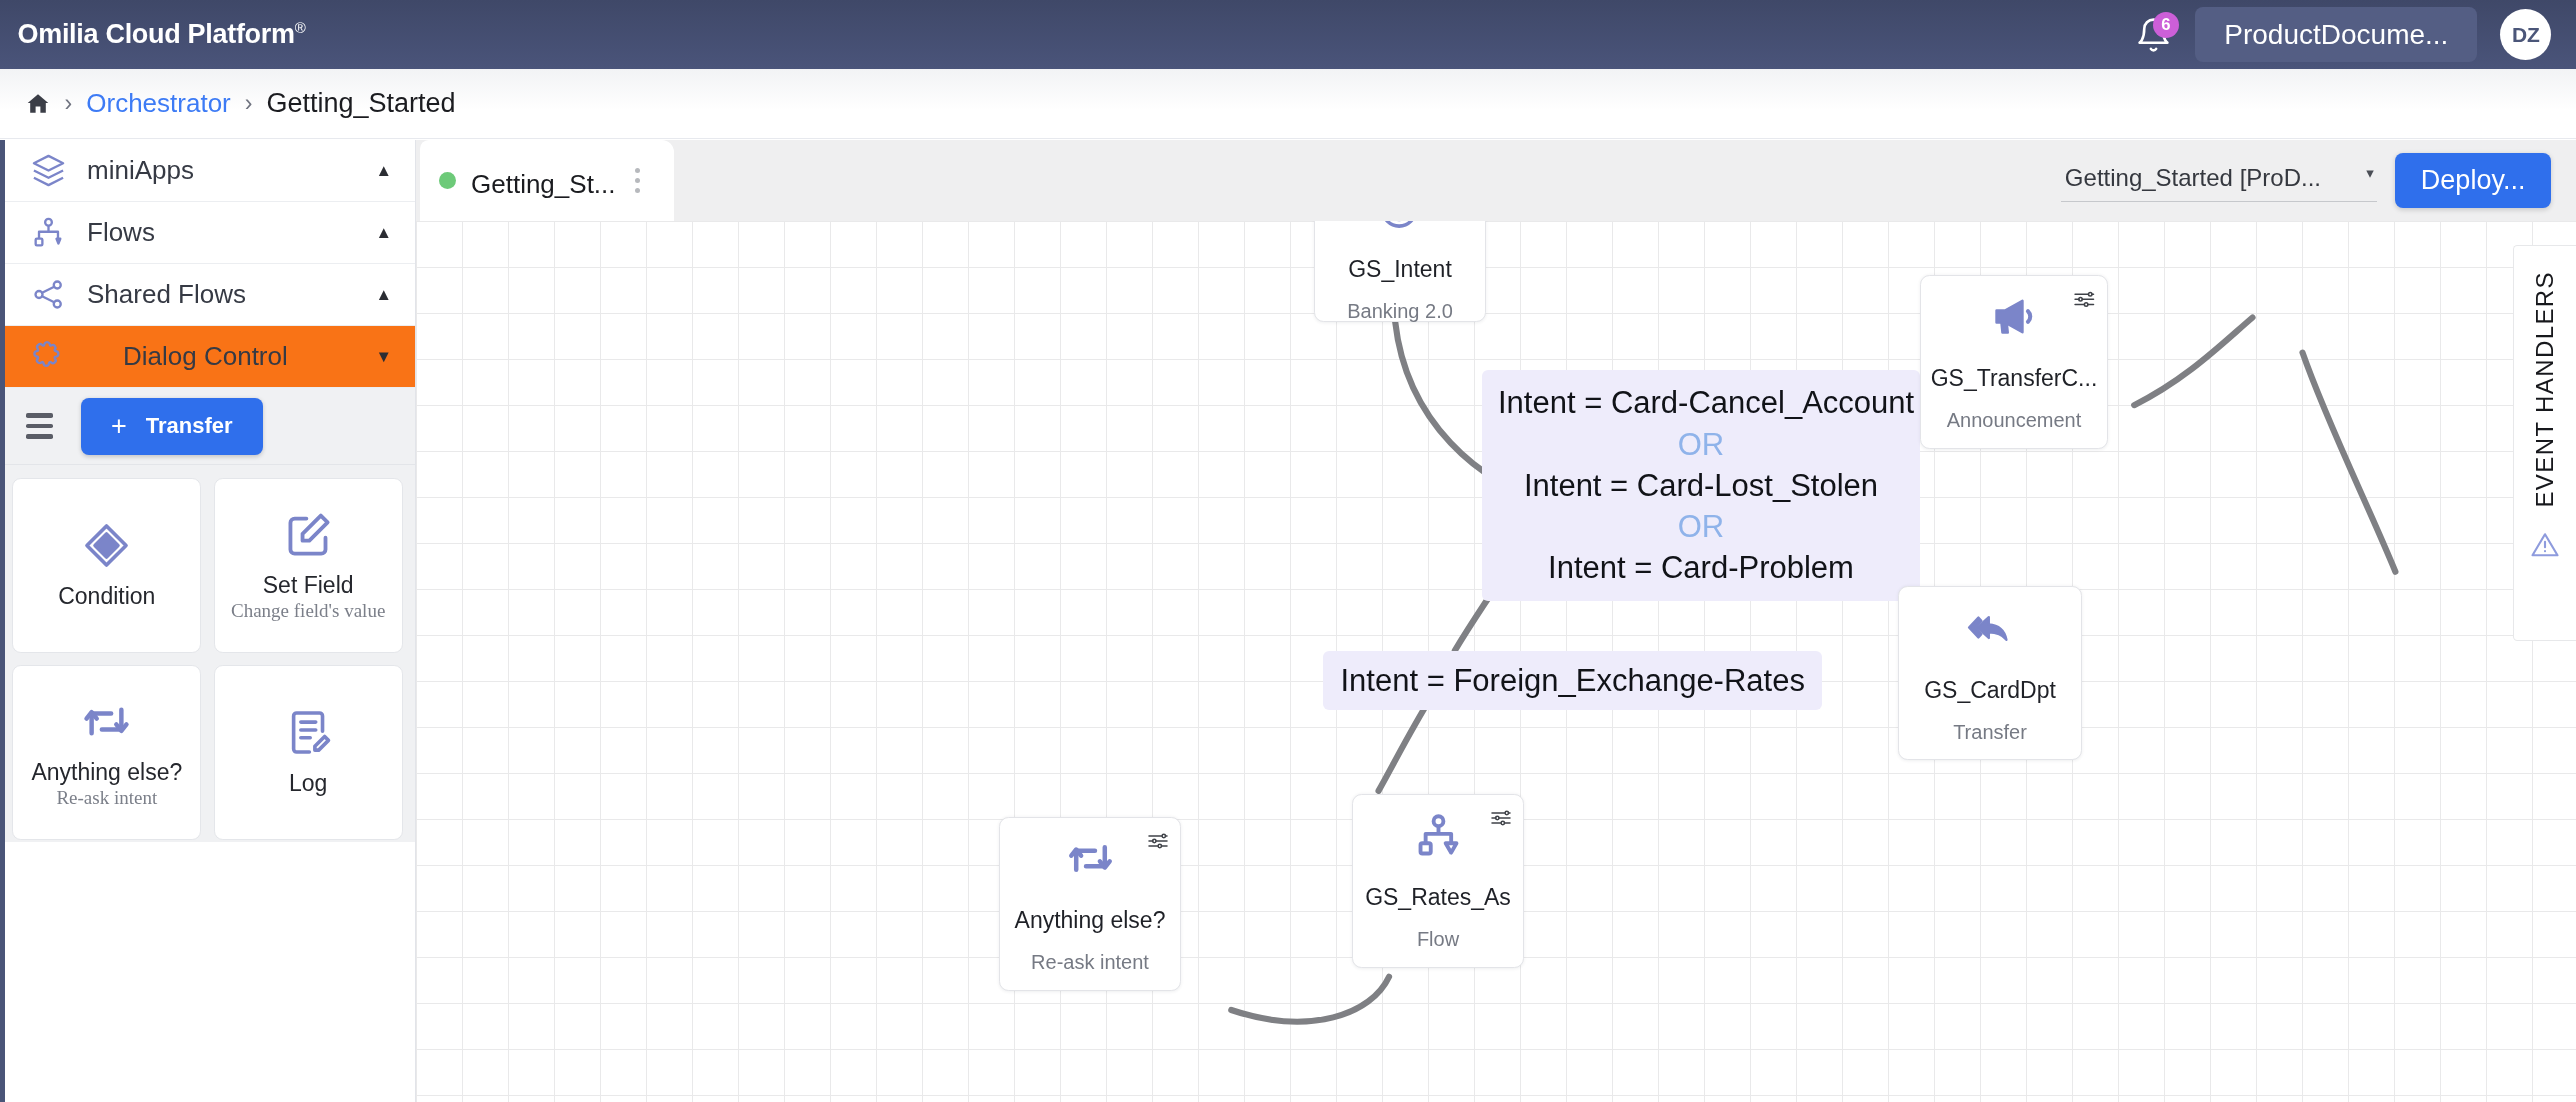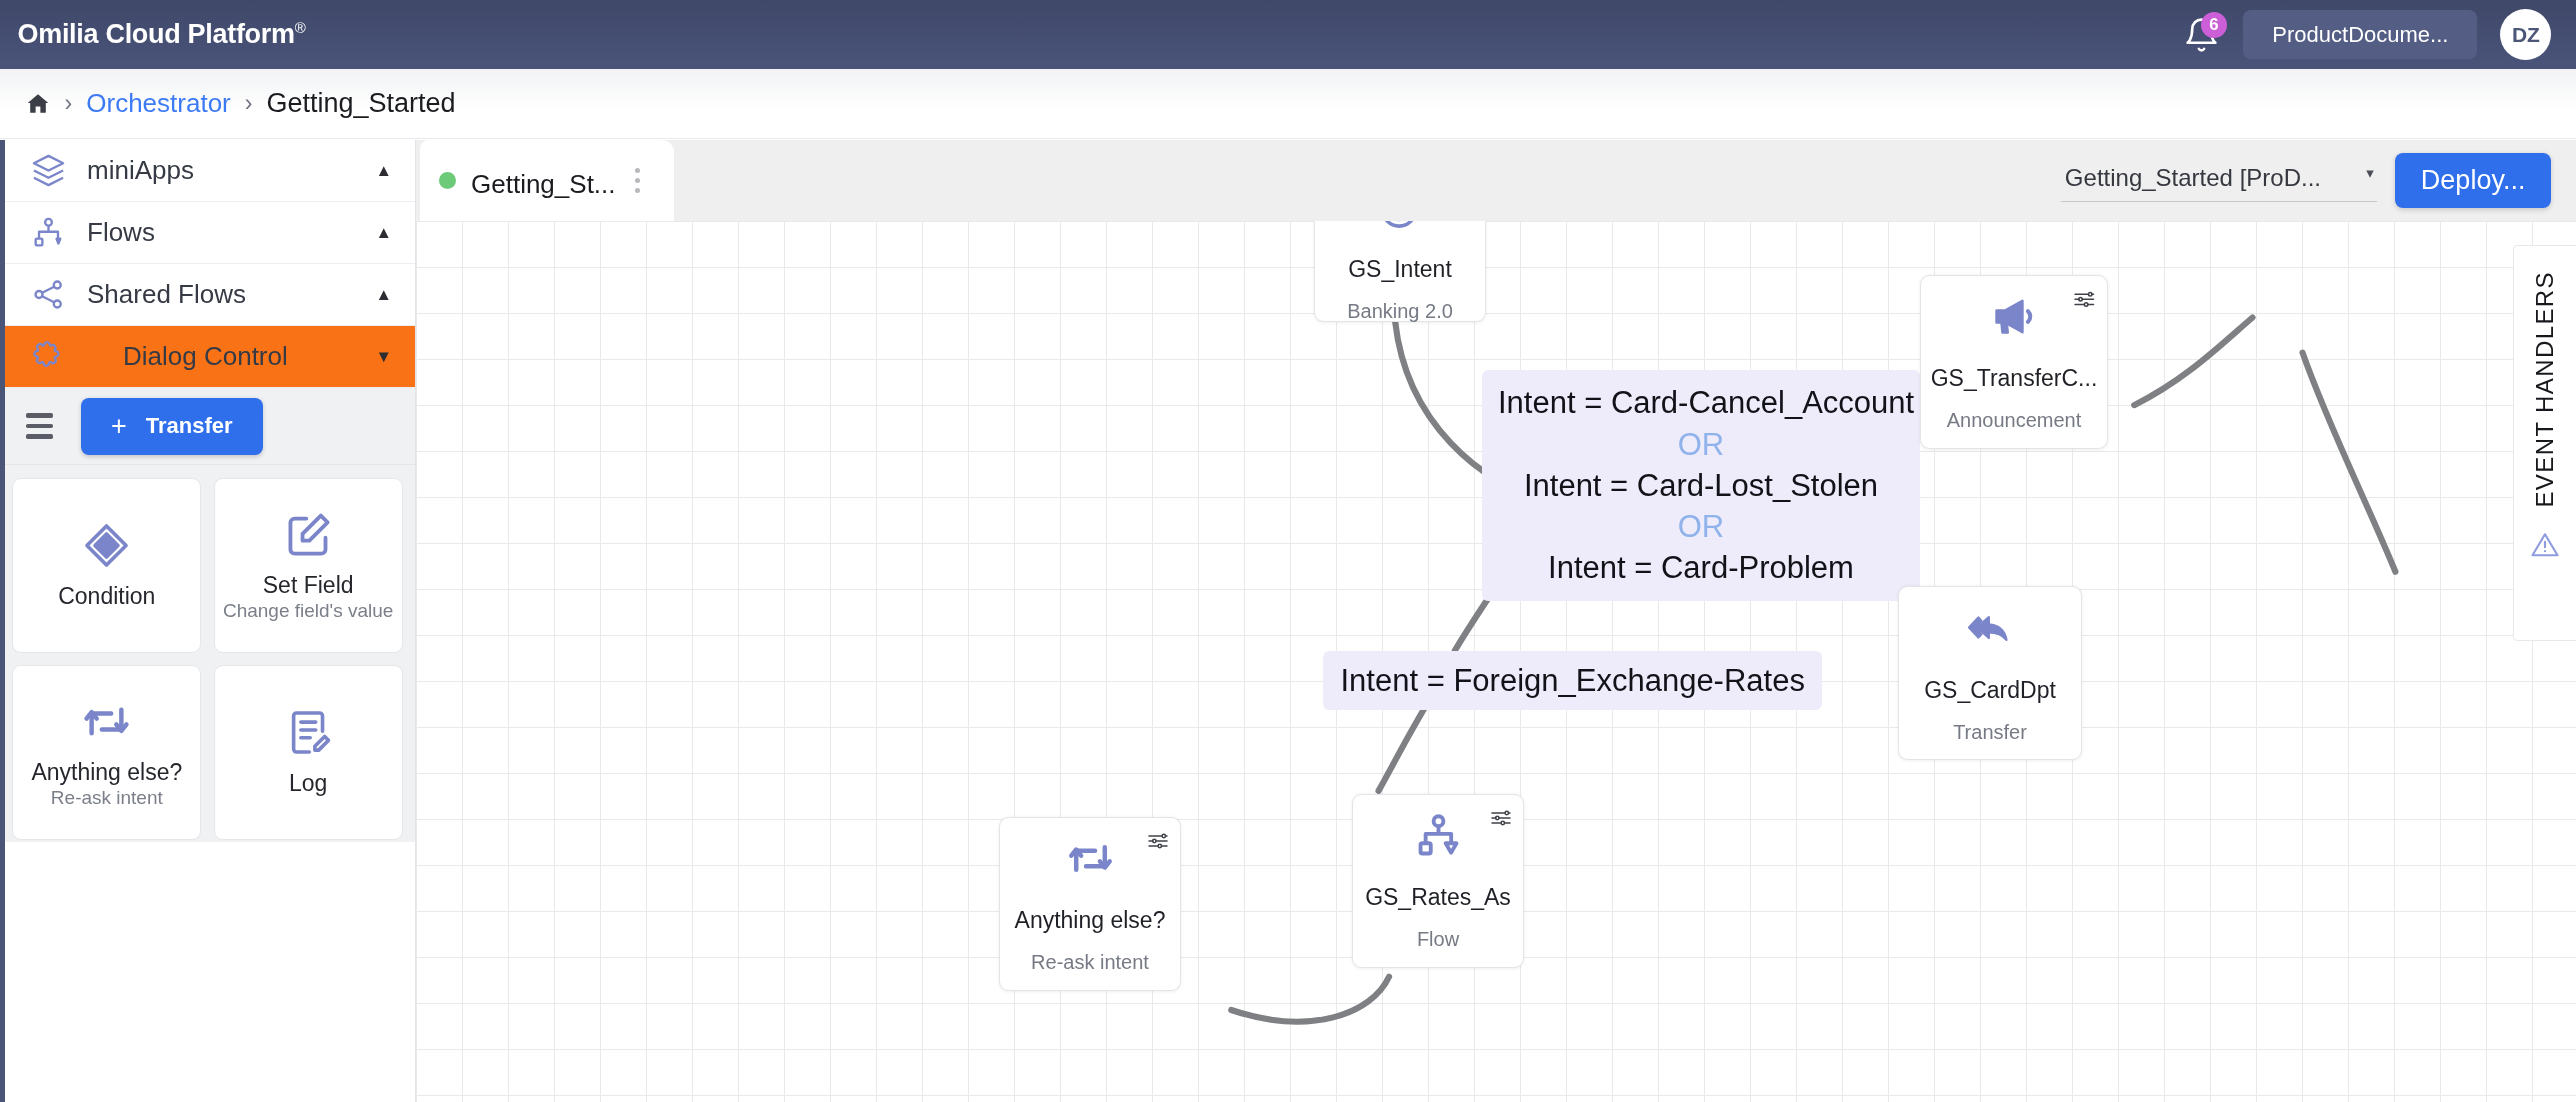--- a/index.html
+++ b/index.html
@@ -38,21 +38,21 @@
     background: #cc5fd8;
     color: #fff; font-size: 16.7px; font-weight: bold;
     display: flex; align-items: center; justify-content: center;
     padding: 0 5.3px;
     z-index: 2;
   }
   .product-chip {
     background: #545e84;
     border-radius: 8px;
     color: #ffffff;
-    font-size: 22px;
+    font-size: 28px;
     padding: 11.4px 29px;
     white-space: nowrap;
     cursor: pointer;
   }
   .avatar {
     width: 51px; height: 51px; border-radius: 50%;
     background: #ffffff; color: #4b5679;
     font-size: 21px; font-weight: bold;
     display: flex; align-items: center; justify-content: center;
     cursor: pointer;
@@ -133,21 +133,21 @@
     border: 0.9px solid #e4e6ea;
     border-radius: 8.8px;
     height: 175px;
     display: flex; flex-direction: column;
     align-items: center; justify-content: center;
     cursor: grab;
     padding: 7px;
   }
   .palette-icon { margin-bottom: 12.3px; display:flex; align-items:center; justify-content:center; }
   .palette-title { font-size: 23px; color: #25272d; text-align: center; line-height: 1.15; }
-  .palette-sub { font-size: 19px; color: #7b7f89; text-align: center; line-height: 1.18; margin-top: 1.8px; }
+  .palette-sub { font-size: 19px; color: #7b7f89; text-align: center; line-height: 1.18; margin-top: 1.8px; font-family: Liberation Serif, serif; }
 
   
   .canvas-area {
     position: absolute; left: 416px; top: 140px;
     width: 2160px; height: 963px;
     background: #efeff0;
     overflow: hidden;
   }
   .canvas-grid {
     position: absolute; left: 0; top: 81px;

